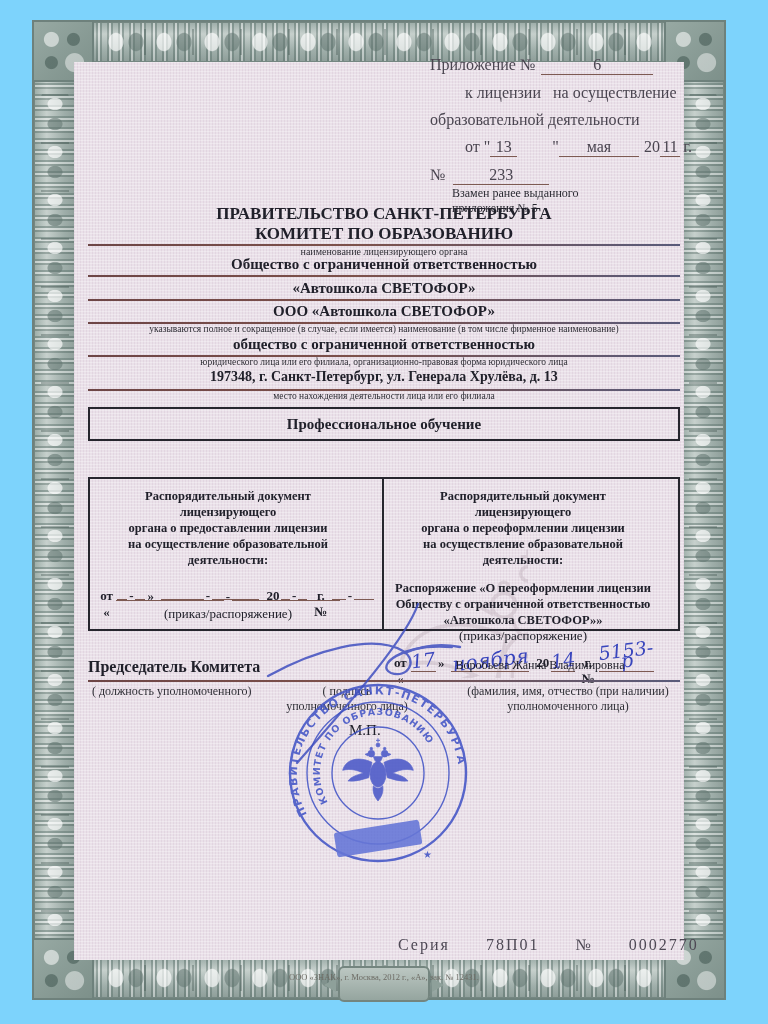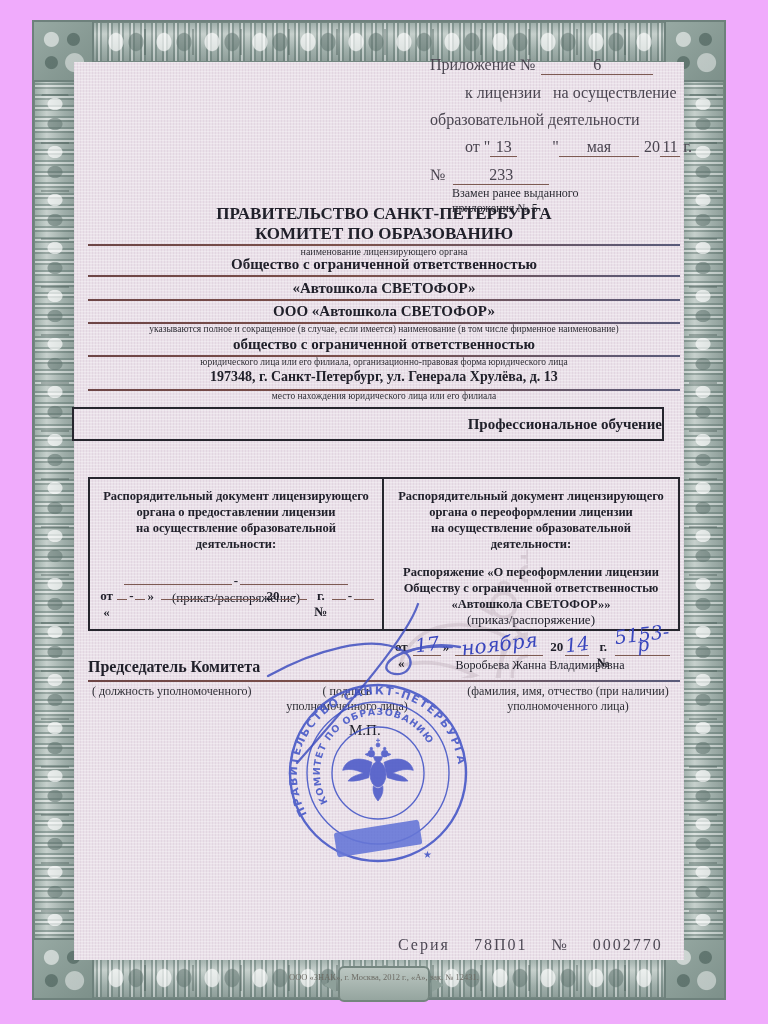--- a/index.html
+++ b/index.html
@@ -1,17 +1,17 @@
 <!DOCTYPE html>
 <html><head>
 <meta charset="utf-8">
 <style>
   html,body{margin:0;padding:0;}
   body{width:768px;height:1024px;background:#fdfcf8;font-family:"Liberation Serif","DejaVu Serif",serif;}
-  .page{position:relative;width:768px;height:1024px;overflow:hidden;background:#f0abfc;}
+  .page{position:relative;width:768px;height:1024px;overflow:hidden;background:#7dd3fc;}
 
   
   .band{position:absolute;background-color:#a7b5b1;box-shadow:inset 0 0 0 1px #758782;}
   .band.h{left:32px;right:42px;height:40px;
     background-image:
       repeating-linear-gradient(90deg, rgba(255,255,255,.45) 0 2px, rgba(110,130,125,.55) 2px 4px, rgba(255,255,255,.12) 4px 9px, rgba(85,105,100,.35) 9px 11px),
       linear-gradient(180deg,#8da09a,#bfcac6 30%,#93a49f 70%,#7e908b);}
   .band.top{top:20px;border-top:2px solid #6e817c;border-bottom:2px solid #6e817c;}
   .band.bottom{bottom:24px;border-top:2px solid #6e817c;border-bottom:2px solid #6e817c;}
   .band.v{top:20px;bottom:24px;width:42px;
@@ -64,41 +64,41 @@
   .pre{white-space:pre;margin-left:35px;}
   .ink{display:inline-block;color:#3946bd;font-style:italic;font-weight:normal;
     font-family:"DejaVu Serif",serif;transform:rotate(-7deg);line-height:10px;}
 
   
   .appendix{position:absolute;left:430px;top:56px;width:262px;}
   .appendix .row{display:flex;align-items:baseline;margin-bottom:9px;font-size:16px;color:#4a4550;}
   .replaced{position:absolute;left:452px;top:186px;font-weight:normal;font-size:12px;color:#2a2a32;line-height:15px;}
 
   
-  .progbox{position:absolute;left:72px;top:407px;width:592px;height:34px;border:2px solid #26262e;
-    box-sizing:border-box;text-align:right;line-height:30px;font-weight:bold;font-size:15px;color:#20202a;}
+  .progbox{position:absolute;left:88px;top:407px;width:592px;height:34px;border:2px solid #26262e;
+    box-sizing:border-box;text-align:center;line-height:30px;font-weight:bold;font-size:15px;color:#20202a;}
   .ordersbox{position:absolute;left:88px;top:477px;width:592px;height:154px;border:2px solid #26262e;
     box-sizing:border-box;display:flex;}
-  .ocol{box-sizing:border-box;padding:9px 8px 6px 8px;text-align:center;color:#20202a;position:relative;}
+  .ocol{box-sizing:border-box;padding:9px 24px 6px 8px;text-align:center;color:#20202a;position:relative;}
   .ocol.l{width:296px;border-right:2px solid #26262e;}
   .ocol.r{width:294px;}
   .otitle{font-weight:bold;font-size:12.5px;line-height:16px;}
   .oline{font-weight:bold;font-size:12.5px;line-height:16px;}
   .ocap{font-size:13px;margin-top:1px;}
   .drow{display:flex;justify-content:center;align-items:baseline;font-weight:bold;font-size:13px;gap:2px;}
 
   
   .sigrule{top:680px;}
   .pos-title{position:absolute;left:88px;top:658px;font-weight:bold;font-size:16px;color:#20202a;}
   .fio{position:absolute;left:398px;top:658px;width:284px;text-align:center;font-weight:normal;font-size:12px;color:#20202a;}
   .smallcap{font-size:12px;color:#2e2e35;}
   .mp{position:absolute;left:349px;top:722px;font-size:15px;color:#20202a;}
 
   
-  .serial{position:absolute;left:398px;top:936px;display:flex;gap:24px;font-size:16px;
+  .serial{position:absolute;left:398px;top:936px;display:flex;gap:36px;font-size:16px;
     letter-spacing:2px;color:#4e4955;}
   .imprint{position:absolute;left:0;top:972px;width:768px;text-align:center;font-size:8.5px;color:#6d6b64;}
 
   svg text{font-family:"DejaVu Sans","Liberation Sans",sans-serif;}
 </style>
 </head>
 <body>
 
 <div class="page">
 
@@ -179,21 +179,21 @@
   <div class="bold-c" style="top:280px;font-size:15px">«Автошкола СВЕТОФОР»</div>
   <div class="rule" style="top:299px"></div>
   <div class="bold-c" style="top:303px;font-size:15px">ООО «Автошкола СВЕТОФОР»</div>
   <div class="rule" style="top:322px"></div>
   <div class="caption" style="top:324px;font-size:9.5px">указываются полное и сокращенное (в случае, если имеется) наименование (в том числе фирменное наименование)</div>
   <div class="bold-c" style="top:336px;font-size:15px">общество с ограниченной ответственностью</div>
   <div class="rule" style="top:355px"></div>
   <div class="caption" style="top:357px;font-size:9.5px">юридического лица или его филиала, организационно-правовая форма юридического лица</div>
   <div class="bold-c" style="top:369px;font-size:14px">197348, г. Санкт-Петербург, ул. Генерала Хрулёва, д. 13</div>
   <div class="rule" style="top:389px"></div>
-  <div class="caption" style="top:391px;font-size:9.5px">место нахождения юридического лица или его филиала</div>
+  <div class="caption" style="top:391px;font-size:9.5px">место нахождения деятельности лица или его филиала</div>
 
   <div class="progbox">
     <span>Профессиональное обучение</span>
   </div>
 
   <div class="ordersbox">
     <div class="ocol l">
       <div class="otitle">Распорядительный документ лицензирующего</div>
       <div class="otitle">органа о предоставлении лицензии</div>
       <div class="otitle">на осуществление образовательной деятельности:</div>

